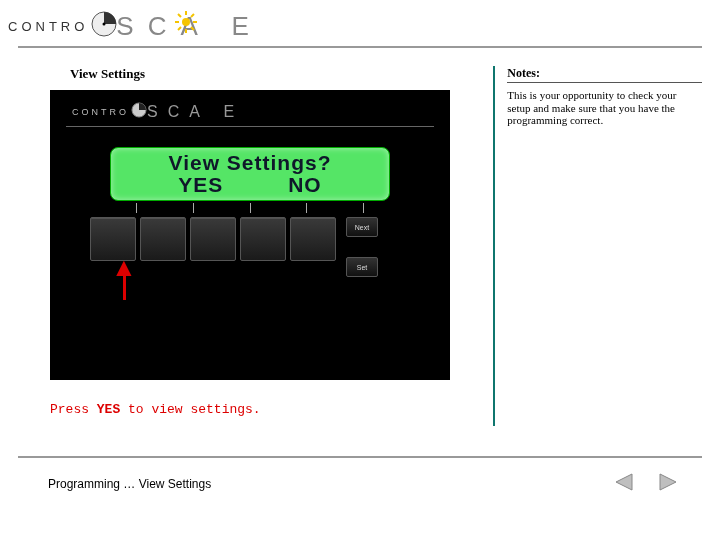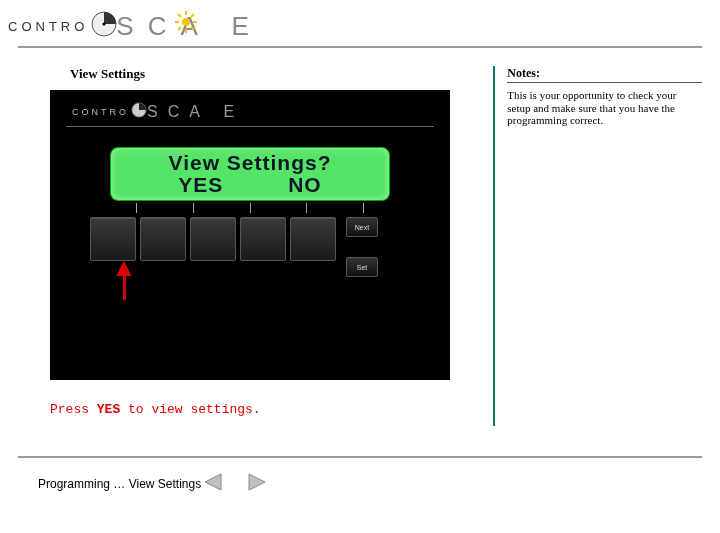--- a/index.html
+++ b/index.html
@@ -179,22 +179,24 @@
     font-size: 11px;
     line-height: 1.15;
   }
   .footer-rule {
     border:none;
     border-top: 2px solid #999;
     margin: 30px 18px 0 18px;
   }
   .footer {
     display:flex;
+    justify-content: space-between;
     align-items: center;
     padding: 14px 40px 0 38px;
+    margin-left: 10px;
   }
   .breadcrumb {
     font-family: Arial, sans-serif;
     font-size: 12px;
     color: #000;
   }
   .nav-arrows { display:flex; gap: 16px; }
   .nav-arrow { cursor: pointer; }
 </style>
 </head>

